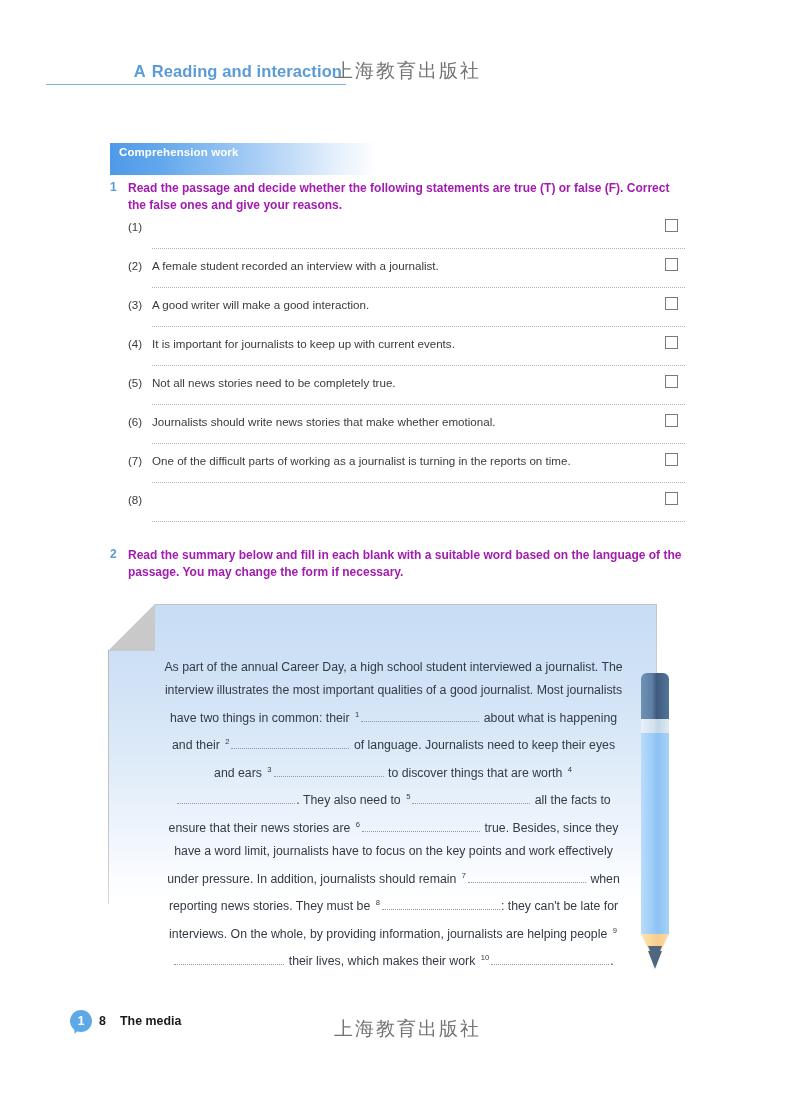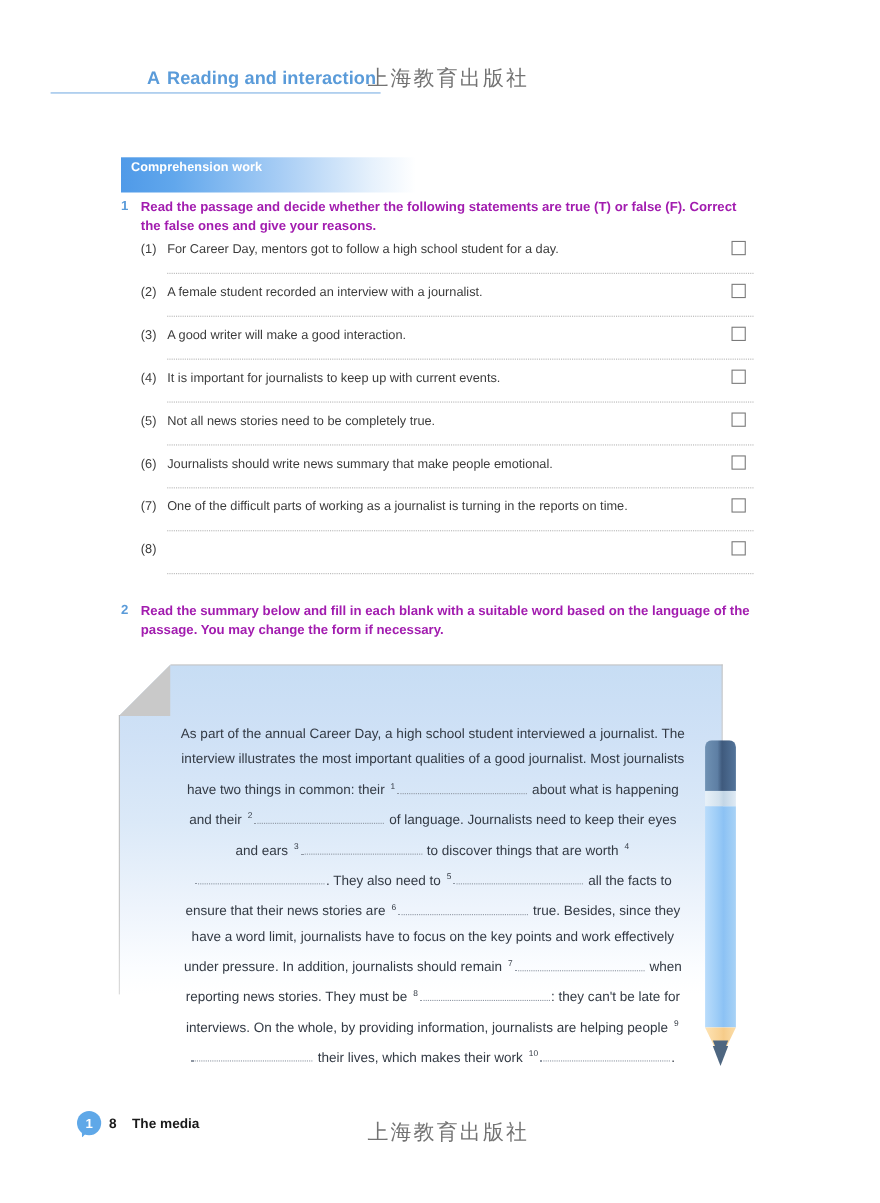--- a/index.html
+++ b/index.html
@@ -287,21 +287,20 @@
 <div id="comprehension-bar">
   <span>Comprehension work</span>
 </div>
 
 <div class="task" id="task1">
   <div class="task-num">1</div>
   <div class="task-stem">Read the passage and decide whether the following statements are true (T) or false (F). Correct the false ones and give your reasons.</div>
   <div class="statements" id="statements-list">
       <div class="stmt-row">
         <div class="stmt-idx">(1)</div>
-        <div class="stmt-text">For Career Day, mentors got to follow a high school student for a day.</div>
         <div class="stmt-box"></div>
         <div class="stmt-rule"></div>
       </div>
       <div class="stmt-row">
         <div class="stmt-idx">(2)</div>
         <div class="stmt-text">A female student recorded an interview with a journalist.</div>
         <div class="stmt-box"></div>
         <div class="stmt-rule"></div>
       </div>
       <div class="stmt-row">
@@ -317,21 +316,21 @@
         <div class="stmt-rule"></div>
       </div>
       <div class="stmt-row">
         <div class="stmt-idx">(5)</div>
         <div class="stmt-text">Not all news stories need to be completely true.</div>
         <div class="stmt-box"></div>
         <div class="stmt-rule"></div>
       </div>
       <div class="stmt-row">
         <div class="stmt-idx">(6)</div>
-        <div class="stmt-text">Journalists should write news summary that make people emotional.</div>
+        <div class="stmt-text">Journalists should write news stories that make whether emotional.</div>
         <div class="stmt-box"></div>
         <div class="stmt-rule"></div>
       </div>
       <div class="stmt-row">
         <div class="stmt-idx">(7)</div>
         <div class="stmt-text">One of the difficult parts of working as a journalist is turning in the reports on time.</div>
         <div class="stmt-box"></div>
         <div class="stmt-rule"></div>
       </div>
       <div class="stmt-row">

